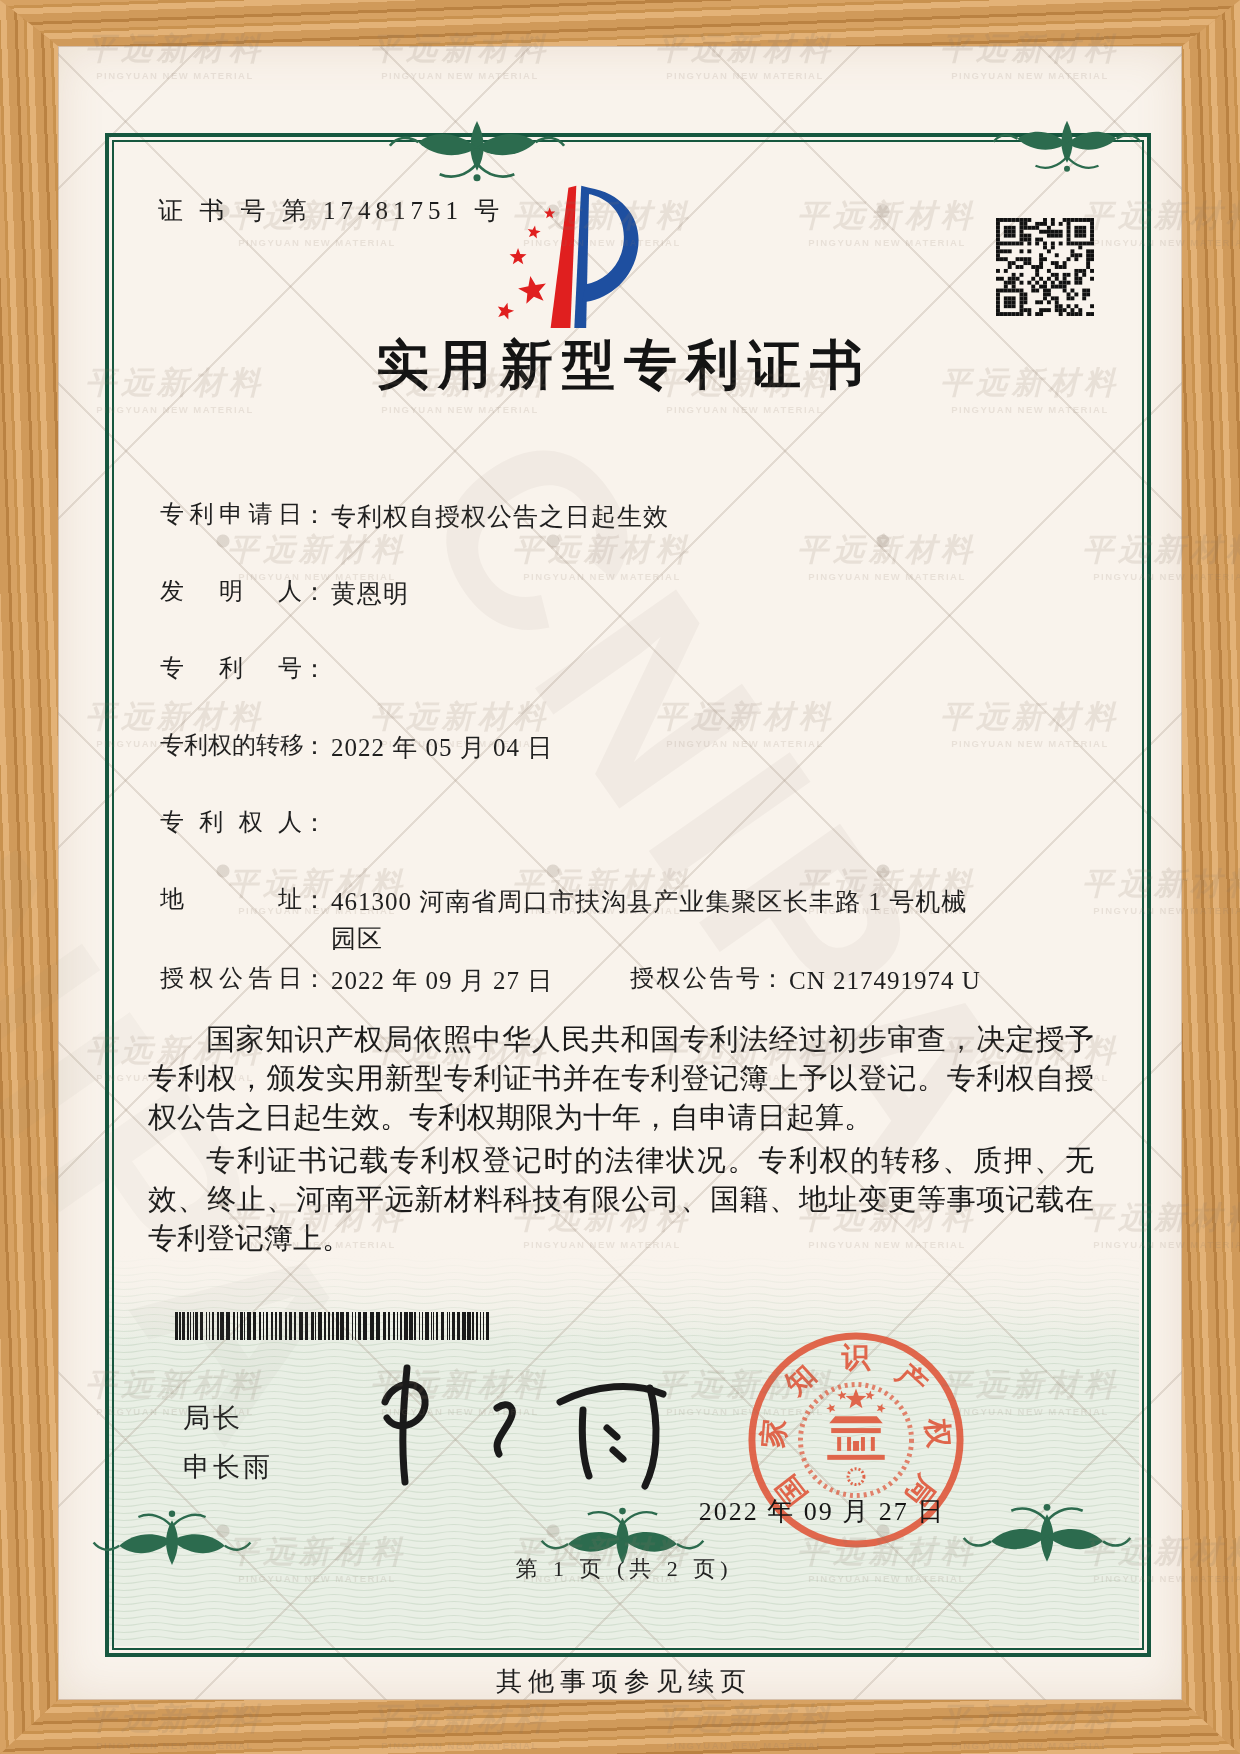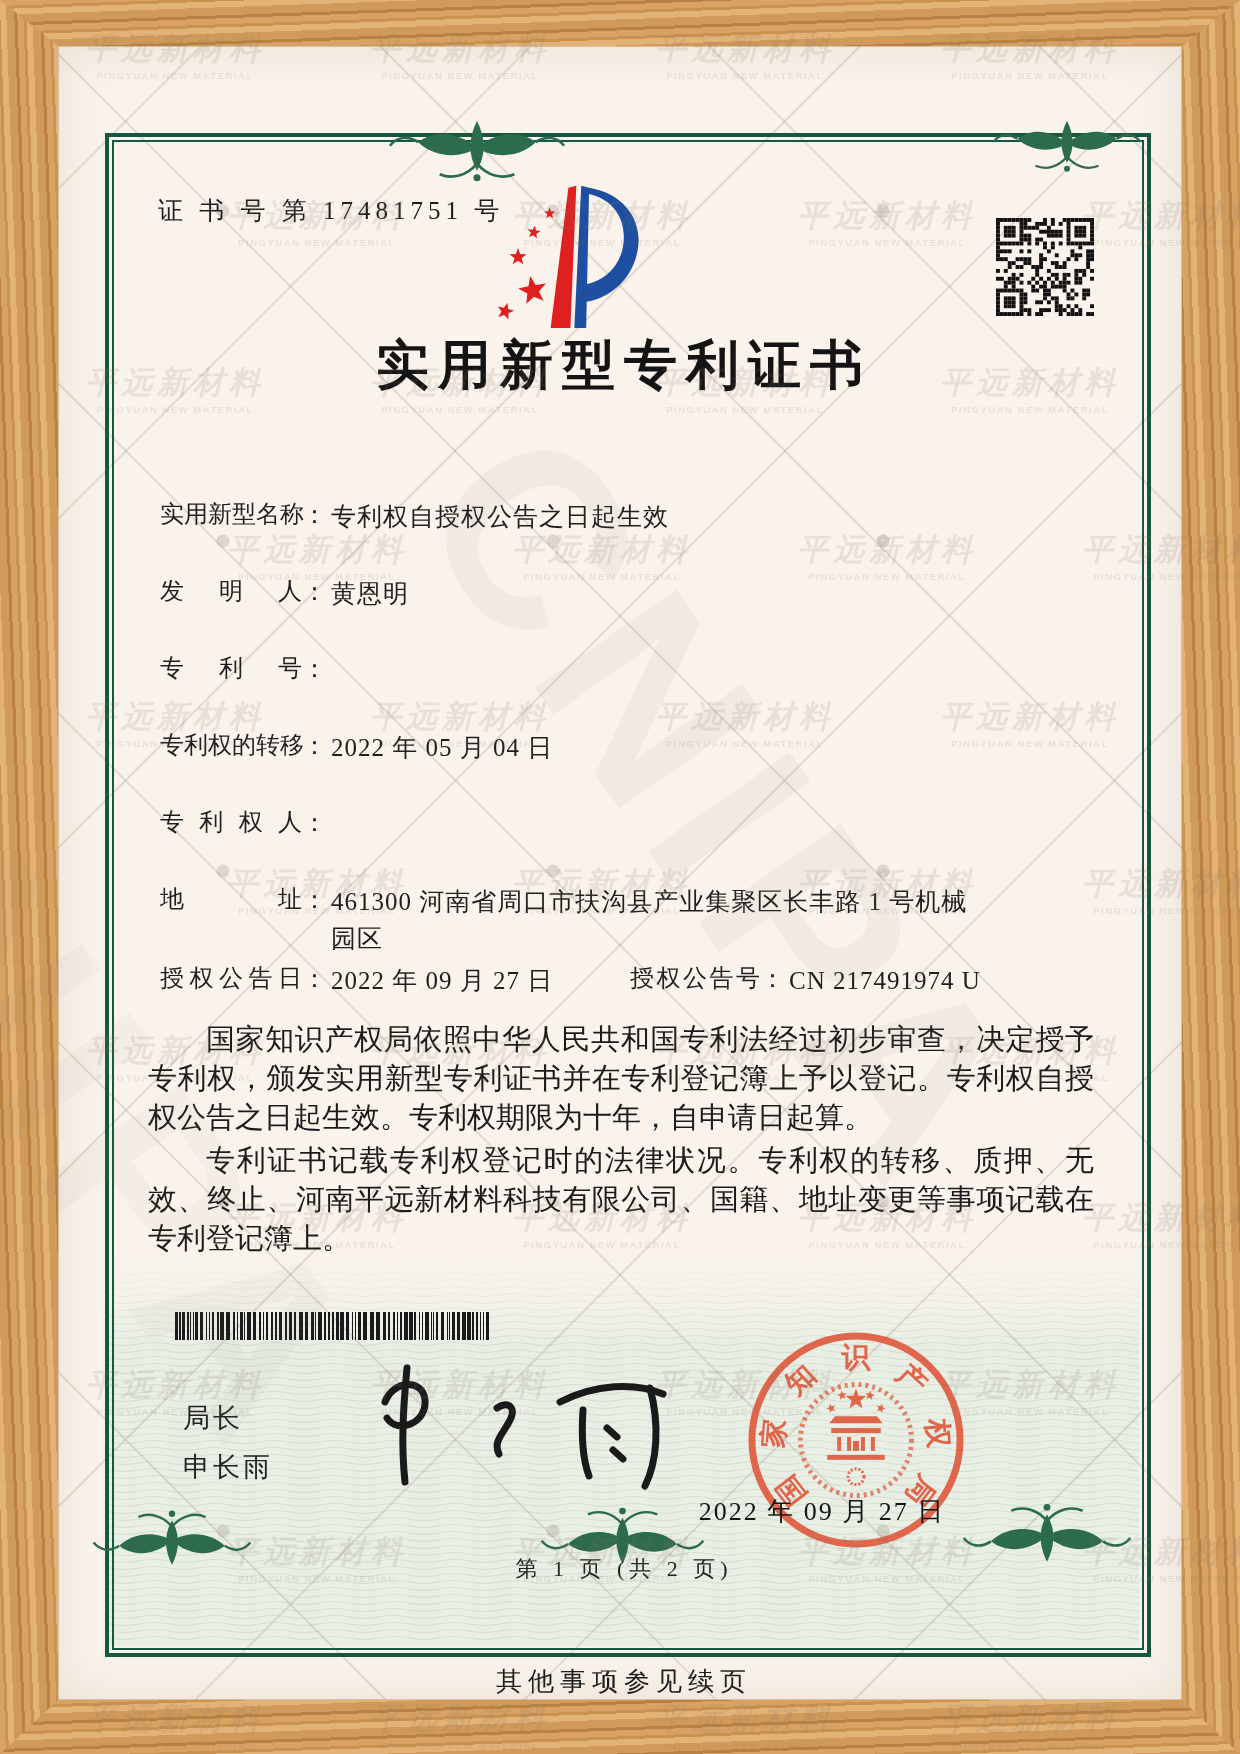--- a/index.html
+++ b/index.html
@@ -484,21 +484,21 @@
       <rect x="20" y="24" width="1" height="1" fill="#111"></rect>
       <rect x="21" y="24" width="1" height="1" fill="#111"></rect>
       <rect x="23" y="24" width="1" height="1" fill="#111"></rect>
       <rect x="24" y="24" width="1" height="1" fill="#111"></rect>
     </svg>
 
   <div class="abs title">实用新型专利证书</div>
 
   <div class="abs" id="fields">
       <div class="field">
-        <span class="flabel">实用新型名称</span>
+        <span class="flabel">专利申请日</span>
         <span class="fcolon">：</span>
         <span class="fvalue">专利权自授权公告之日起生效</span>
       </div>
       <div class="field">
         <span class="flabel">发明人</span>
         <span class="fcolon">：</span>
         <span class="fvalue">黄恩明</span>
       </div>
       <div class="field">
         <span class="flabel">专利号</span>

